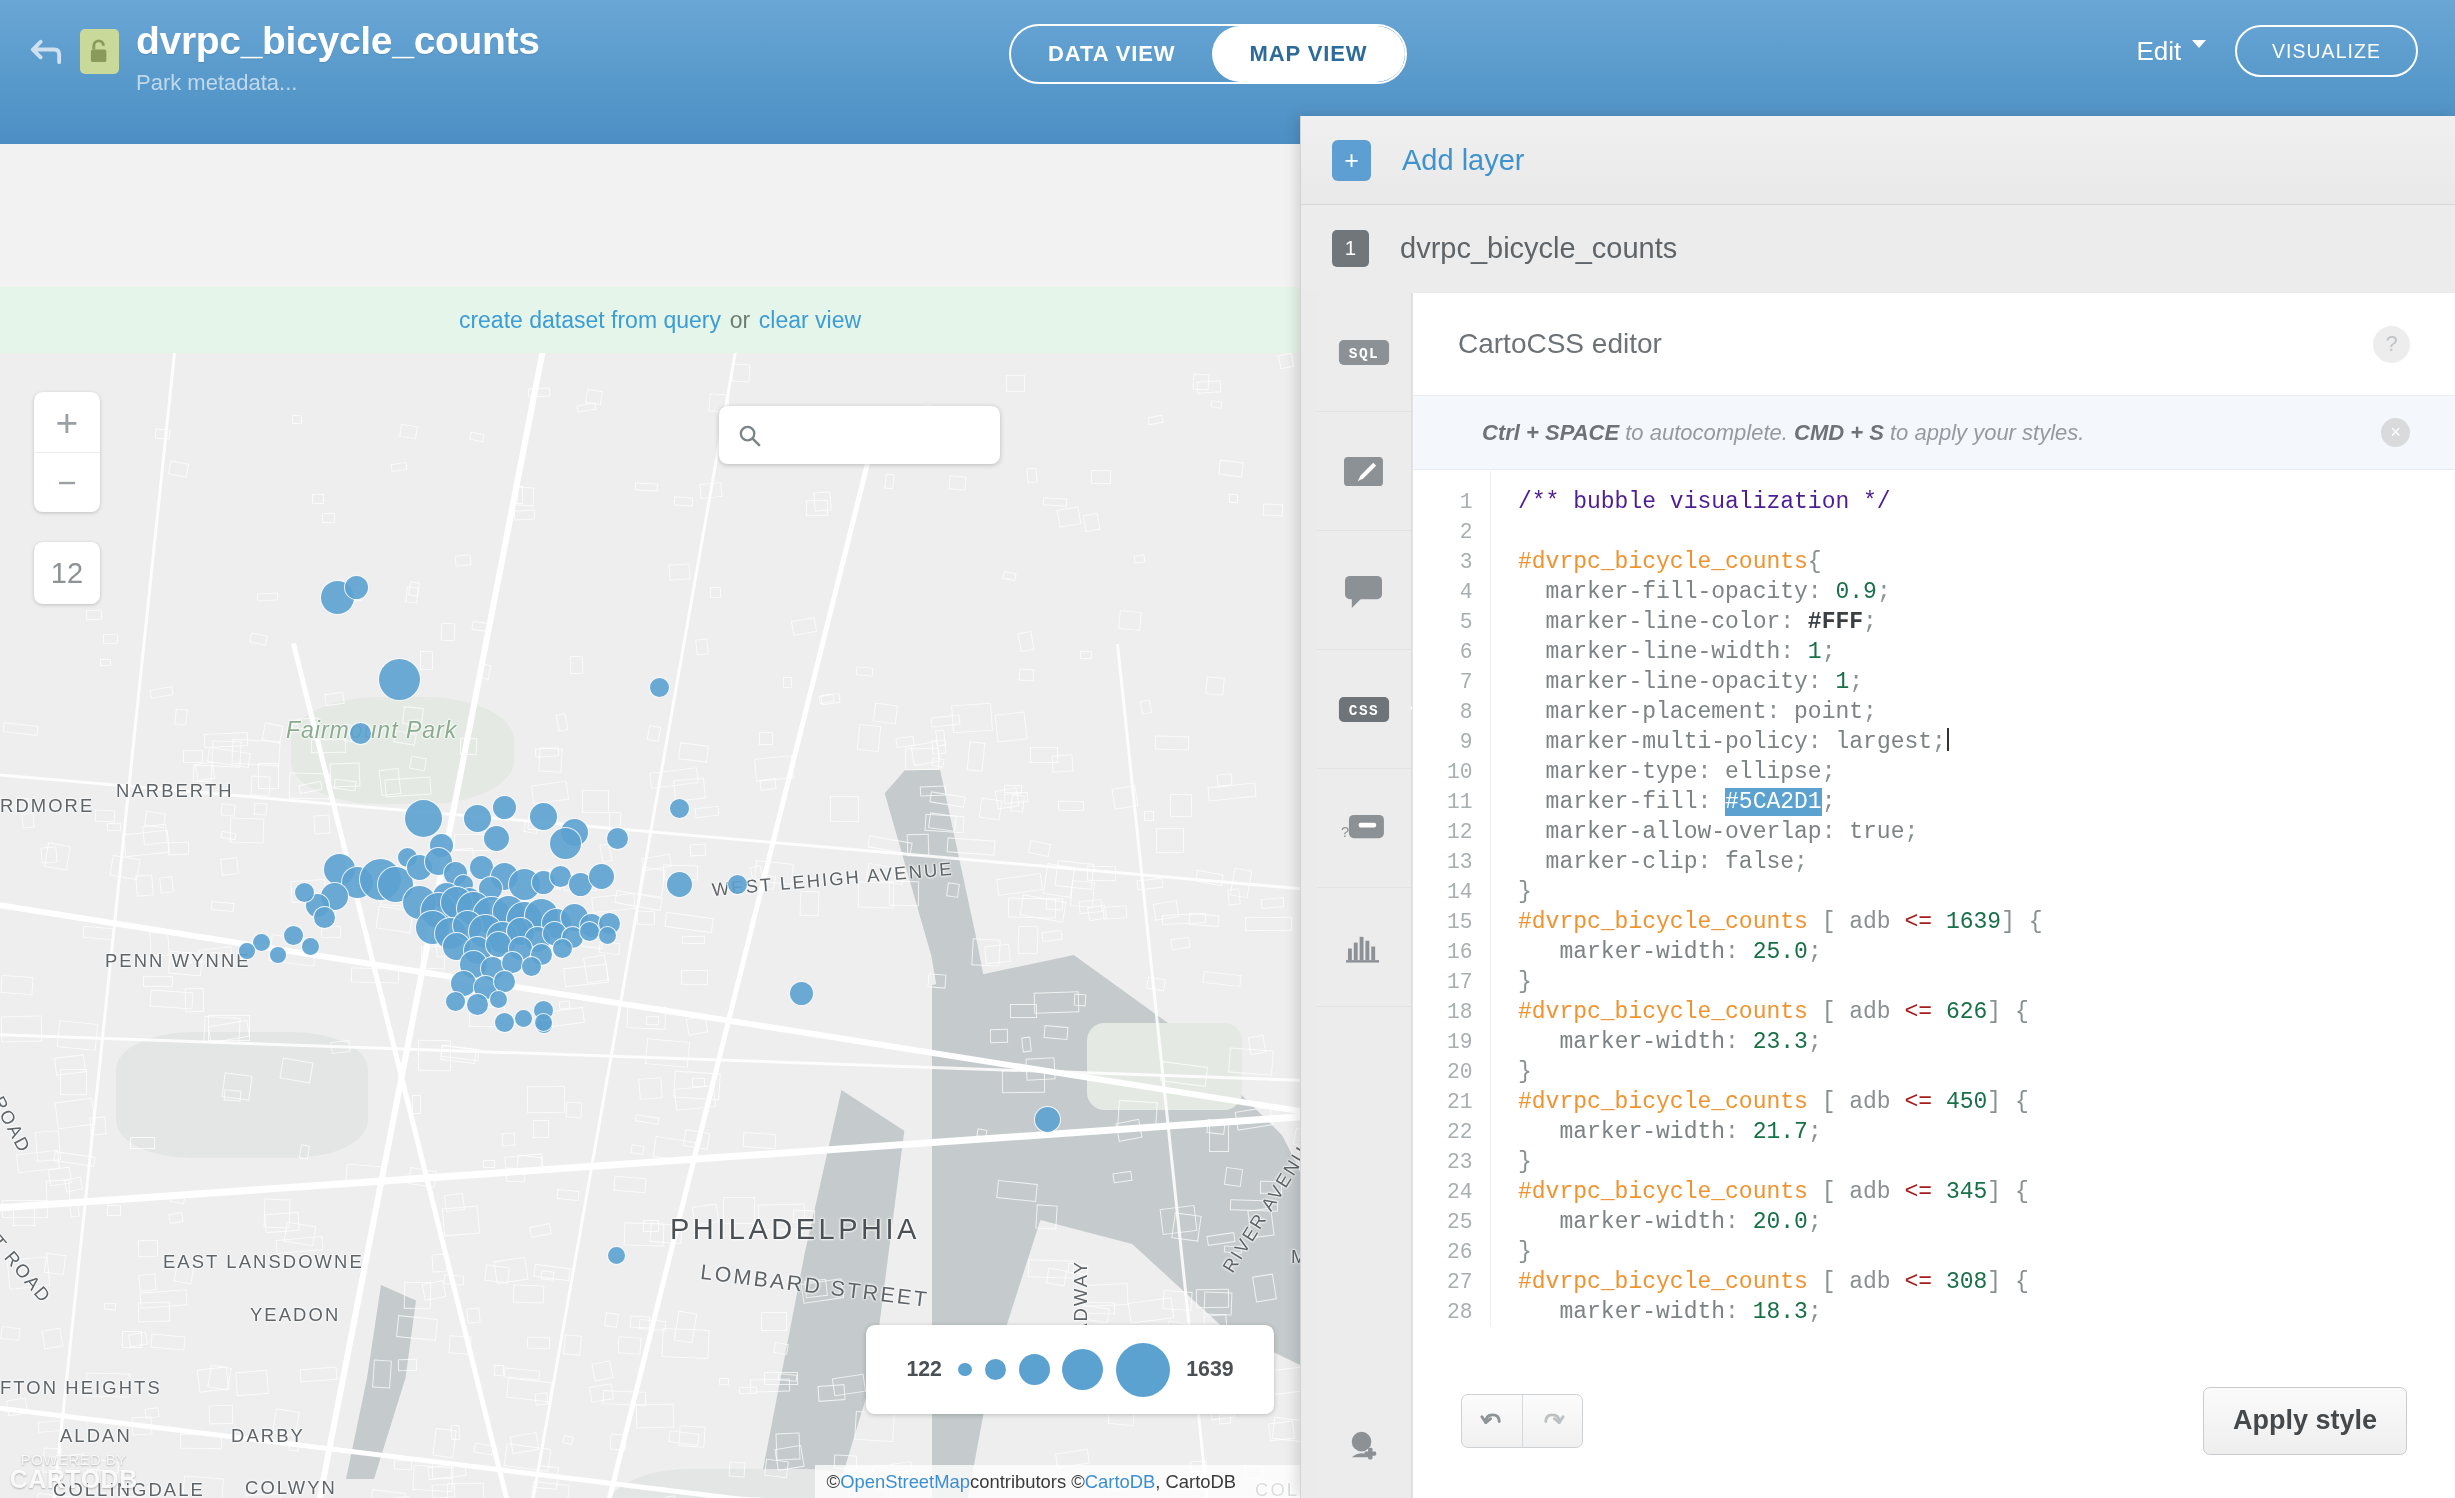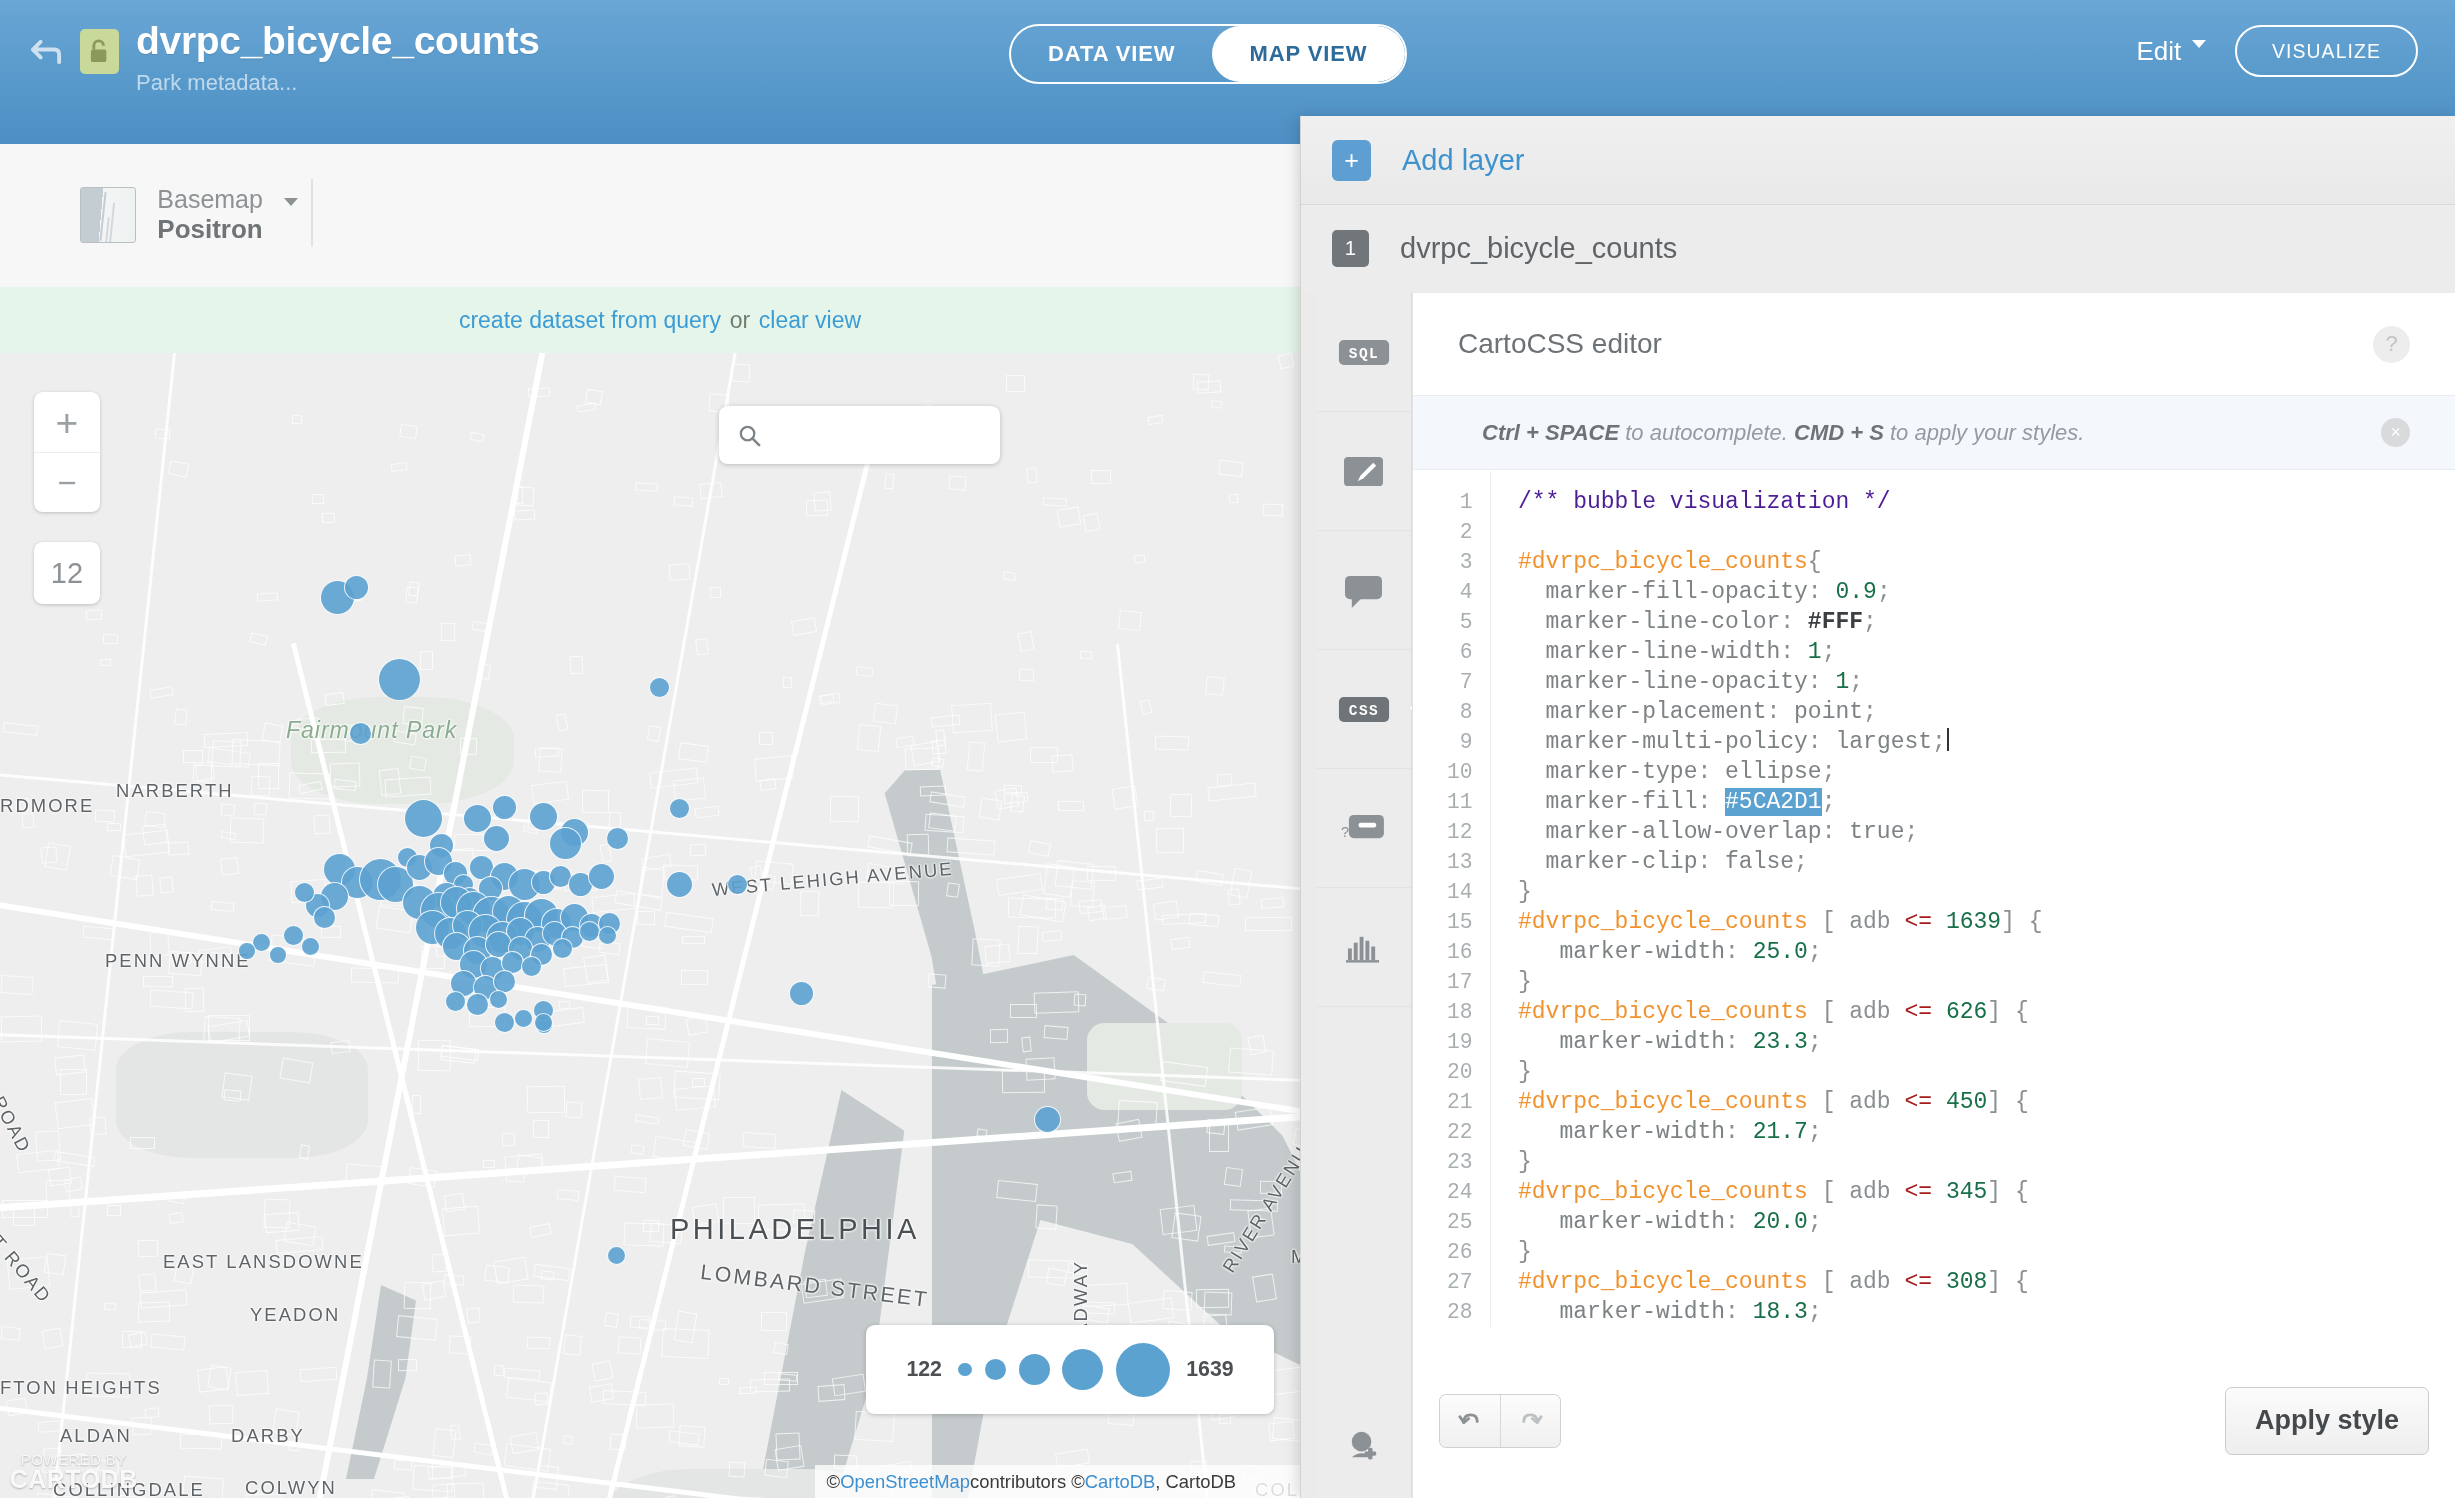--- a/index.html
+++ b/index.html
@@ -305,21 +305,21 @@
   .tok-punct{ color:#8a8f92; }
   .tok-hash { color:#3b3f42; font-weight:bold; }
   .tok-sel-hl { background:#5CA2D1; color:#ffffff; padding: 1px 0; }
   .caret-bar {
     display:inline-block; width: 1.9px; height: 23px; background:#333;
     vertical-align: -3.9px; margin-left: 1px;
   }
 
   .editor-foot {
     position:absolute; left:0; right:0; bottom: 0; height: 155px;
-    display:flex; align-items:center; padding: 0 26px;
+    display:flex; align-items:center; padding: 0 48px;
     background:#fff;
   }
   .undo-group {
     display:flex; border:1px solid #cfd2d4; border-radius:6.8px; overflow:hidden;
     background: linear-gradient(180deg,#fcfcfc,#f0f0f0);
   }
   .undo-btn {
     width: 60px; height: 52px; display:flex;align-items:center;justify-content:center;
     cursor:pointer;
   }
@@ -362,33 +362,20 @@
 
     <div class="tb-right">
       <div class="edit-menu">
         <span>Edit</span>
         <i class="caret-dn"></i>
       </div>
       <div class="visualize-btn">VISUALIZE</div>
     </div>
   </div>
 
-  <div class="basemap-bar">
-    <div class="basemap-ctl">
-      <div class="bm-thumb"></div>
-      <div class="bm-text">
-        <div class="bm-label">
-          <span>Basemap</span>
-          <i class="caret-dn"></i>
-        </div>
-        <div class="bm-value">Positron</div>
-      </div>
-    </div>
-    <div class="bm-divider"></div>
-  </div>
 
   <div class="query-bar">
     <span class="query-link">create dataset from query</span>
     <span class="query-or">or</span>
     <span class="query-link">clear view</span>
   </div>
 
   <div class="map">
     <div class="map-canvas">
 

